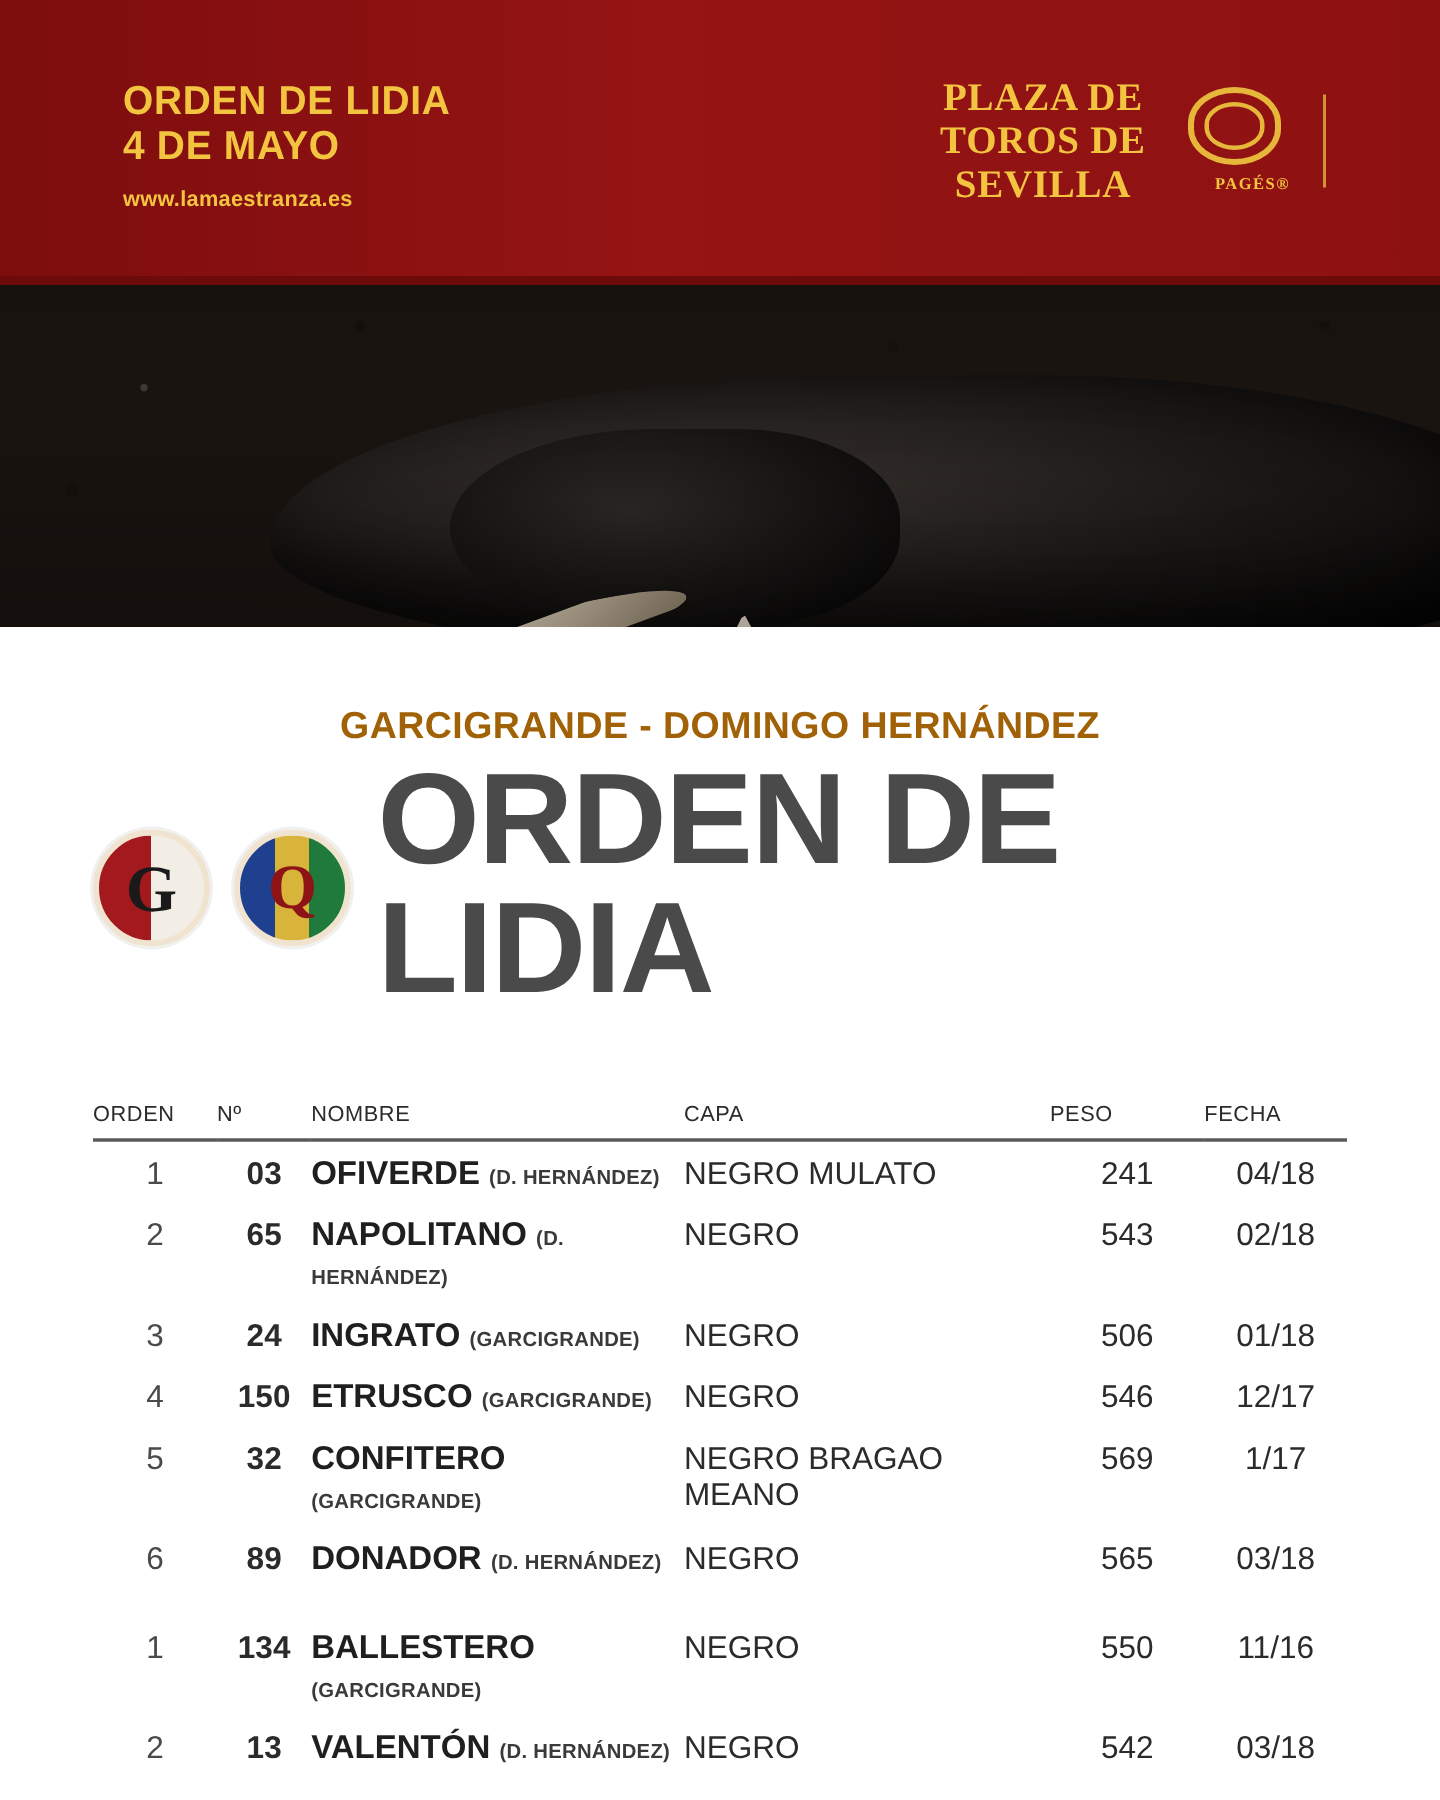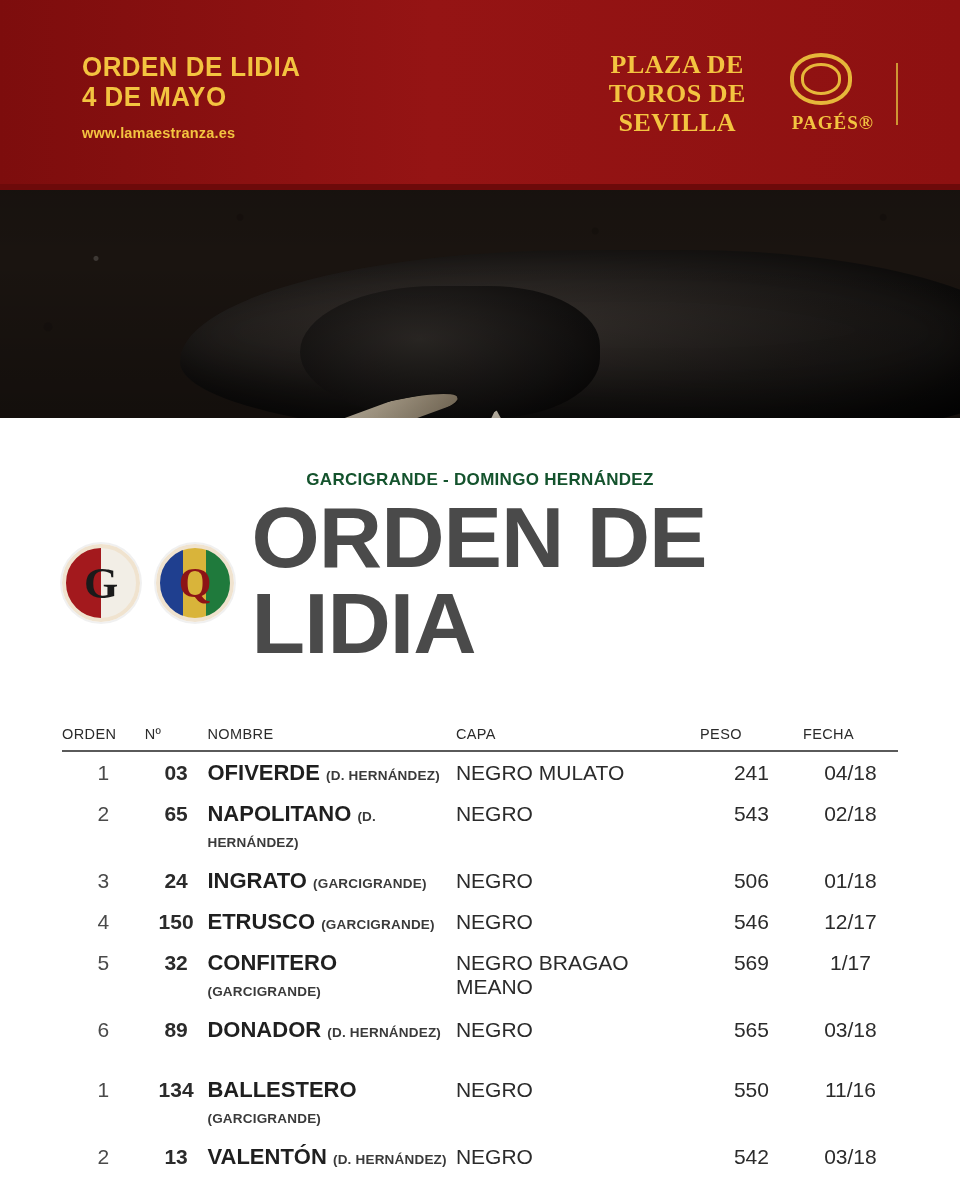--- a/index.html
+++ b/index.html
@@ -42,21 +42,21 @@
   }
   .hdr-url {
     margin-top: 13px;
     font-size: 14.5px;
     font-weight: bold;
     color: #f3c440;
     letter-spacing: .2px;
   }
   .hdr-right {
     position: absolute;
-    right: 62px; top: 50px;
+    right: 76px; top: 50px;
     display: flex;
     align-items: center;
     gap: 22px;
   }
   .plaza-text {
     color: #f3c440;
     font-family: "Liberation Serif", serif;
     font-weight: bold;
     font-size: 26px;
     line-height: 1.12;
@@ -75,21 +75,21 @@
     content:"";
     position:absolute; left:7px; top:6px; right:7px; bottom:6px;
     border: 3px solid #e6b73a;
     border-radius: 50% / 46%;
   }
   .pages-name {
     margin-top: 7px;
     color: #f3c440;
     font-family: "Liberation Serif", serif;
     font-weight: bold;
-    font-size: 19px;
+    font-size: 11px;
     letter-spacing: 1px;
     margin-left: 24px;
   }
   .sep-bar {
     width: 2px; height: 62px; background: #d9ae3b; opacity:.85;
   }
   .anniv { text-align:center; position:relative; }
   .anniv-90 {
     color:#d8ae3c;
     font-family:"Liberation Serif", serif;
@@ -177,22 +177,22 @@
     background: linear-gradient(180deg, rgba(0,0,0,.10) 0%, rgba(0,0,0,0) 30%, rgba(0,0,0,.25) 100%);
   }
 
   
   .body-wrap { padding: 0 62px; }
 
   .ganaderia {
     margin-top: 52px;
     text-align: center;
     font-weight: bold;
-    font-size: 17px;
-    color: #14532d;
+    font-size: 25px;
+    color: #a16207;
     letter-spacing: .3px;
   }
 
   .title-row {
     display: flex;
     align-items: center;
     justify-content: center;
     gap: 18px;
     margin-top: 4px;
   }

